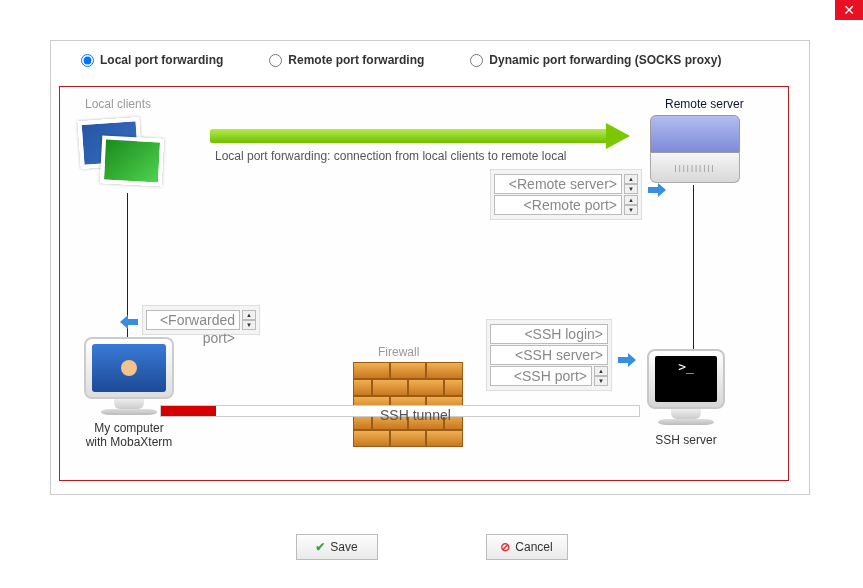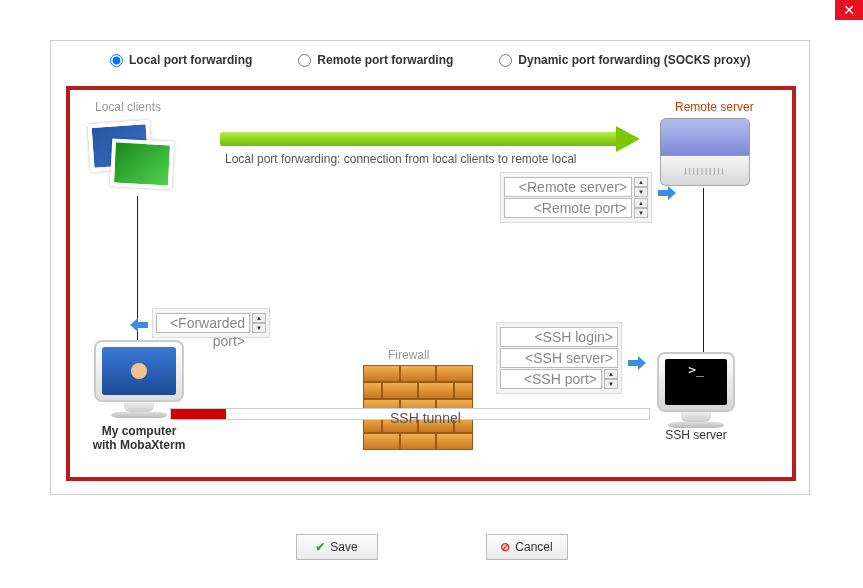--- a/index.html
+++ b/index.html
@@ -22,51 +22,50 @@
     line-height: 20px;
     font-size: 14px;
     cursor: pointer;
   }
   .dialog {
     position: absolute;
     left: 50px; top: 40px;
     width: 760px; height: 455px;
     border: 1px solid #ccc;
     background: #fff;
-    padding-left: 29px;
   }
   .radio-row {
     display: flex;
     padding: 12px 30px;
     gap: 46px;
     font-weight: bold;
   }
   .radio-opt {
     display: flex;
     align-items: center;
     gap: 4px;
     cursor: pointer;
   }
   .radio-opt input { margin-right: 2px; }
   .inner-panel {
     position: absolute;
-    left: 15px; top: 45px;
+    left: 8px; top: 45px;
     width: 730px; height: 395px;
-    border: 4px solid #b91c1c;
+    border: 1px solid #b91c1c;
     background: #fefefe;
   }
   .label-local-clients {
     position: absolute;
     left: 25px; top: 10px;
     color: #999;
   }
   .label-remote-server {
     position: absolute;
     left: 605px; top: 10px;
-    color: #c2410c;
+    color: #0f172a;
   }
   .photos-icon {
     position: absolute;
     left: 15px; top: 28px;
     width: 100px; height: 80px;
   }
   .photo {
     position: absolute;
     width: 62px; height: 48px;
     border: 4px solid #fff;
@@ -172,36 +171,36 @@
     position:relative;
   }
   .monitor .screen {
     width:74px; height:48px; background:linear-gradient(#3a7ad6,#1c4a96);
     border-radius:3px; display:flex; align-items:center; justify-content:center;
     position:relative;
   }
   .avatar-head { width:16px; height:16px; background:#f3c28d; border-radius:50%; }
   .stand { width:30px; height:10px; margin:0 auto; background:linear-gradient(#eee,#ccc); border-radius:0 0 6px 6px; }
   .base { width:56px; height:6px; margin:0 auto; background:linear-gradient(#ddd,#bbb); border-radius:30% / 100%; }
-  .my-comp-label { margin-top:6px; font-weight:bold; line-height:14px; }
+  .my-comp-label { margin-top:6px; font-weight:normal; line-height:14px; }
 
   .ssh-monitor {
     position:absolute; left:576px; top:262px; width:100px; text-align:center;
   }
   .ssh-monitor .mon2 {
     width:78px; height:60px; margin:0 auto;
     background:linear-gradient(#fff,#d6d6d6);
     border:2px solid #c8c8c8; border-radius:8px;
     display:flex; align-items:center; justify-content:center;
   }
   .term {
     width:62px; height:46px; background:#000; border-radius:2px;
     color:#fff; font-family:monospace; font-size:13px; padding:3px 5px;
   }
-  .ssh-label { margin-top:0; }
+  .ssh-label { margin-top:8px; }
 
   .vert-line {
     position:absolute; width:1px; background:#222;
   }
   .vl-remote { left:633px; top:98px; height:170px; }
   .vl-local { left:67px; top:106px; height:150px; }
 
   .btn-row {
     position:absolute; left:0; width:863px; top:534px;
     display:flex; justify-content:center; gap:108px;

